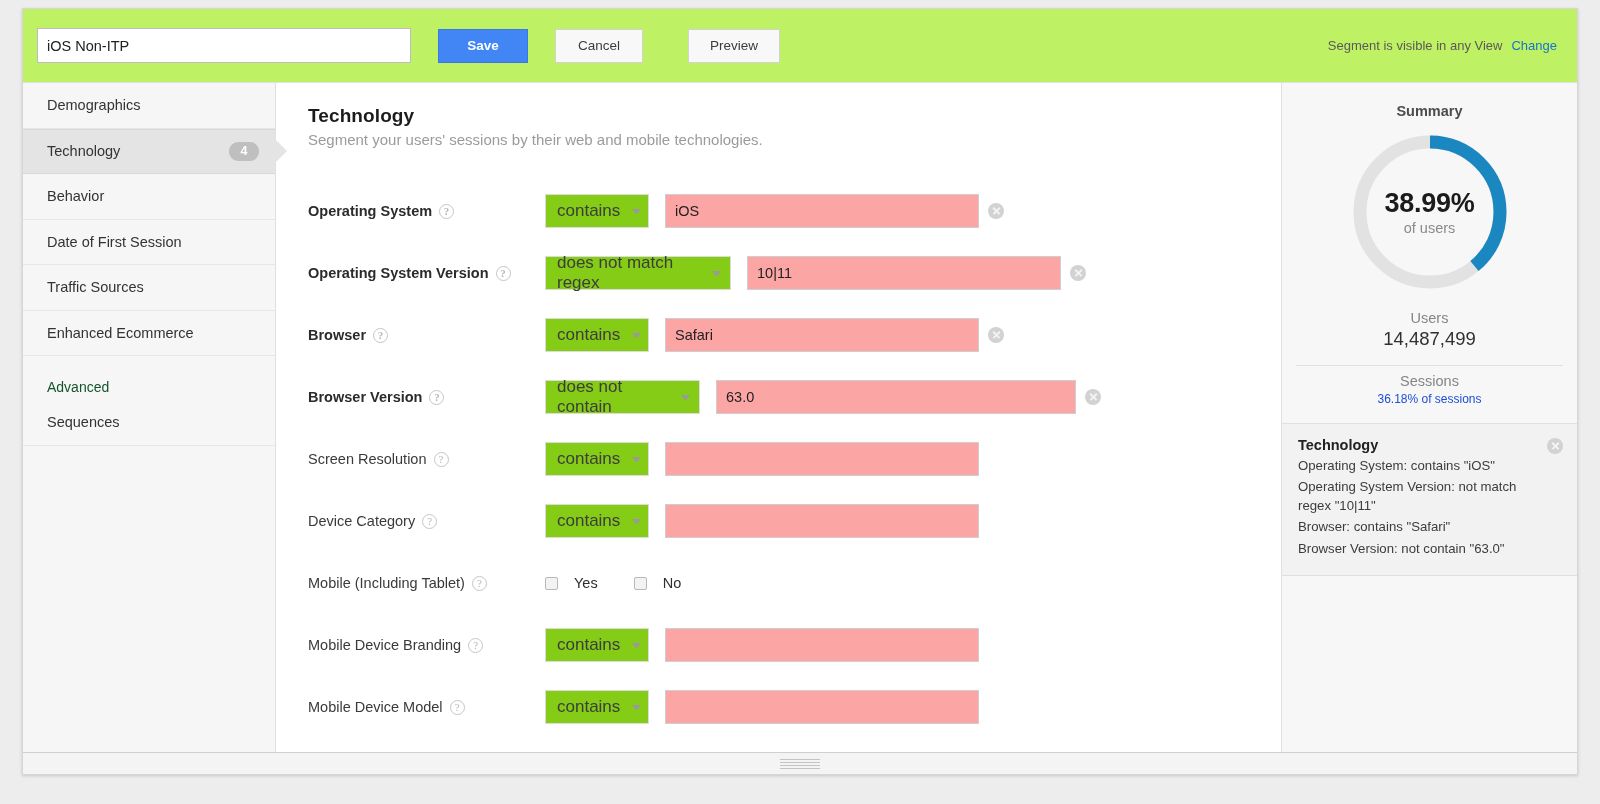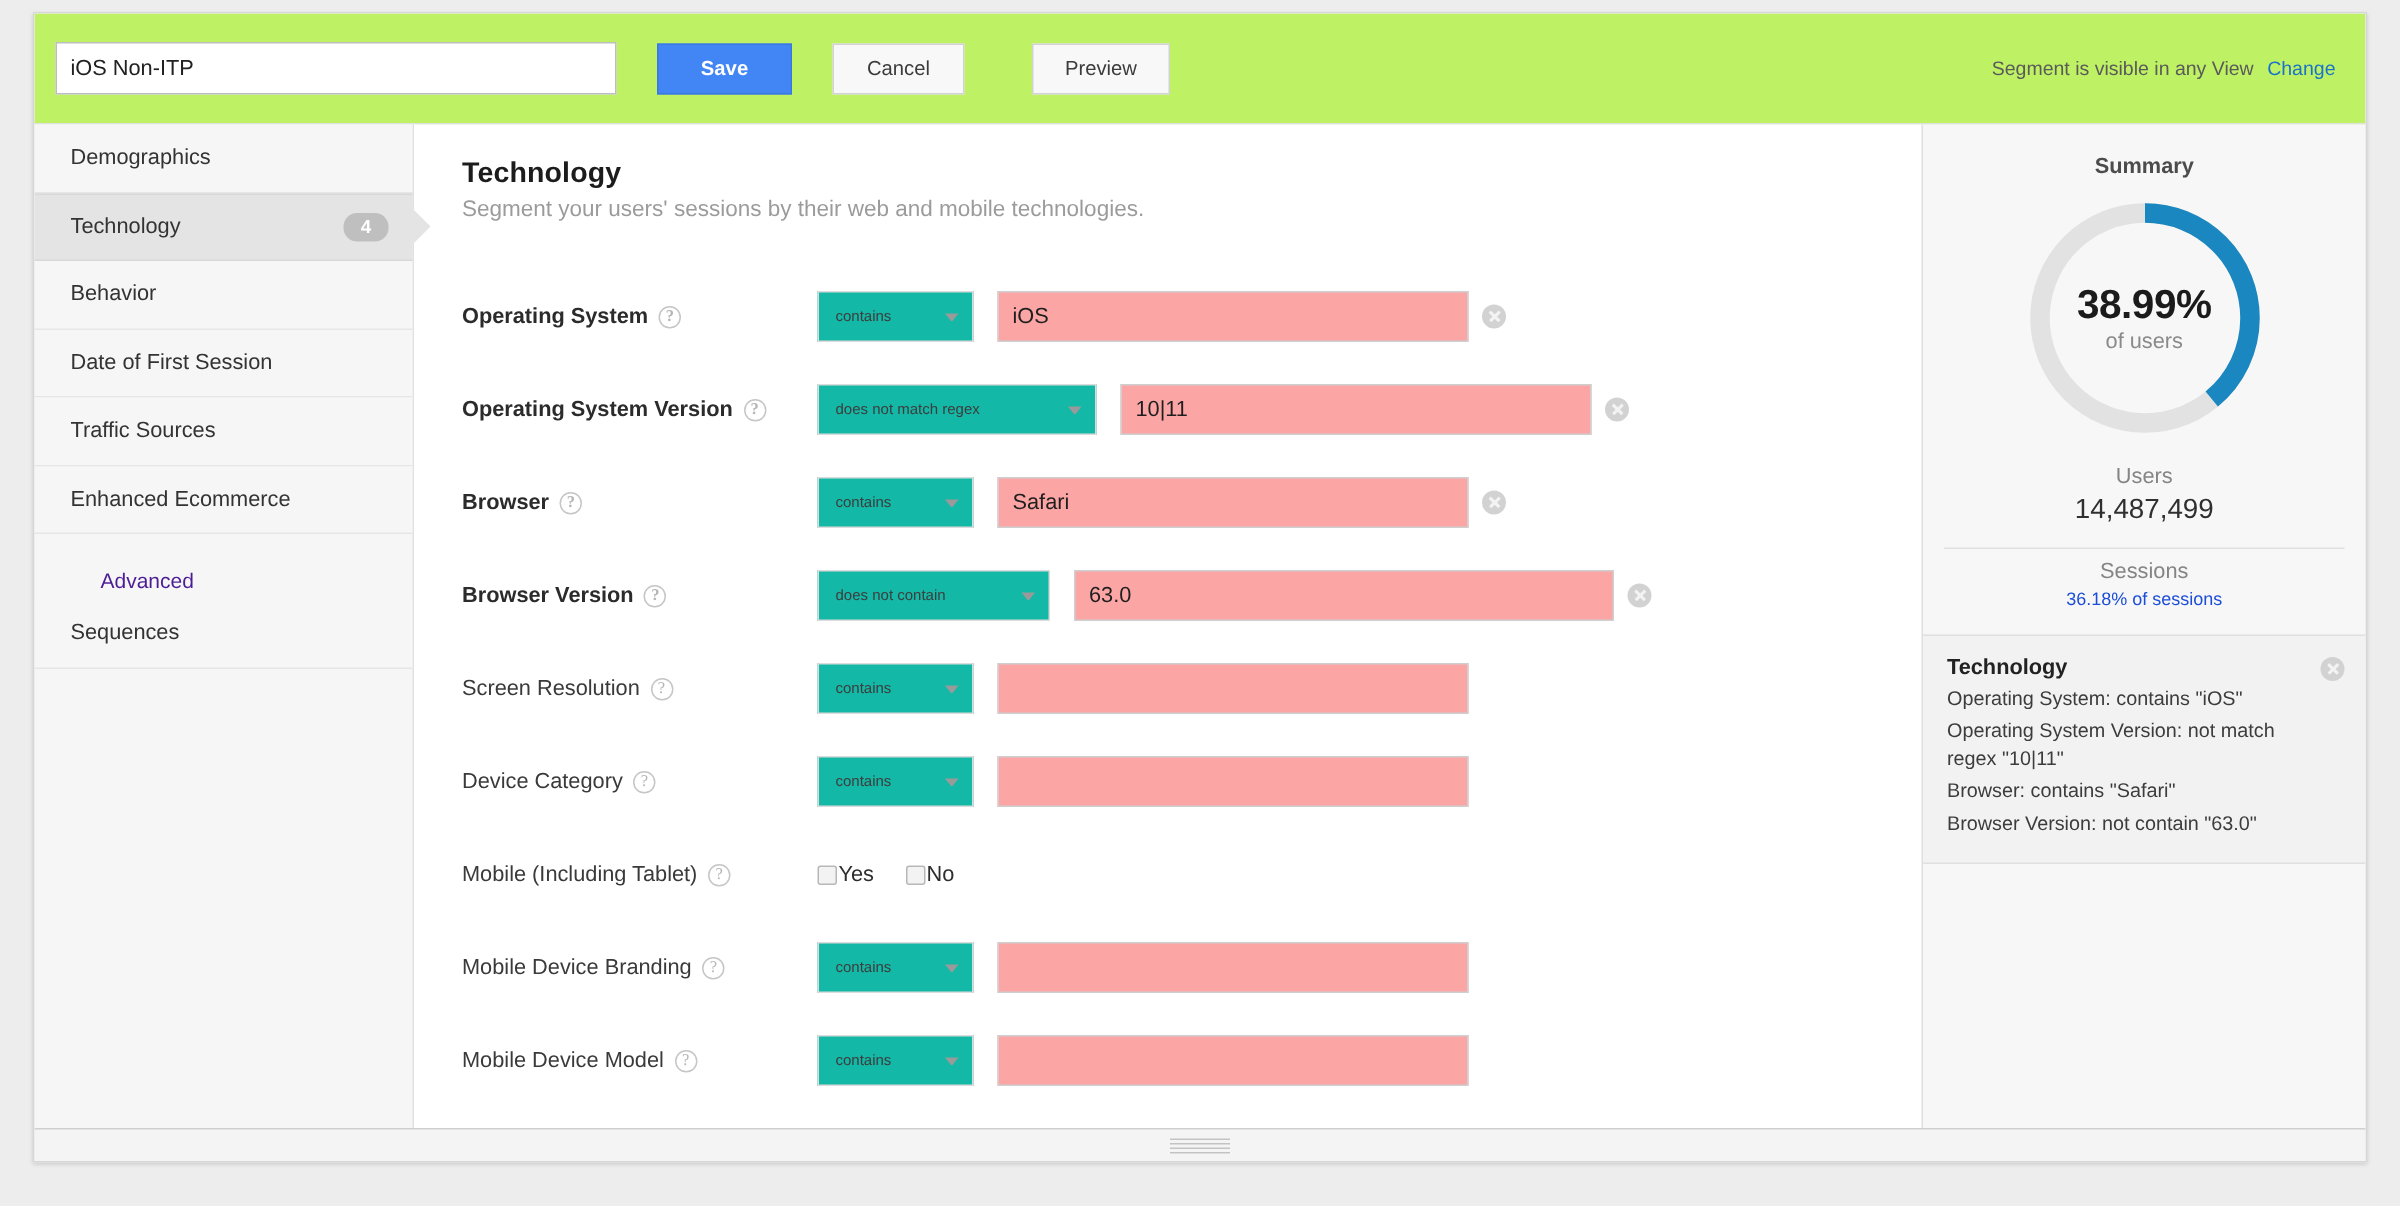--- a/index.html
+++ b/index.html
@@ -120,22 +120,21 @@
     height: 19px;
     line-height: 19px;
     text-align: center;
   }
   .side-group-label {
     height: 44px;
     display: flex;
     align-items: flex-end;
     padding: 0 0 5px 24px;
     font-size: 14px;
-    color: #4c1d95;
-    margin-left: 20px;
+    color: #14532d;
   }
 
   
   .main {
     flex: 1;
     padding: 22px 0 0 32px;
     min-width: 0;
     background: #fff;
     overflow: hidden;
   }
@@ -174,26 +173,26 @@
     color: #b5b5b5;
     font-size: 11px;
     line-height: 13px;
     text-align: center;
     flex: 0 0 15px;
     cursor: pointer;
     font-family: "Liberation Serif", serif;
   }
   .select {
     height: 34px;
-    background: #14b8a6;
+    background: #84cc16;
     border: 1px solid #dcdcdc;
     display: flex;
     align-items: center;
     padding: 0 9px 0 11px;
-    font-size: 10px;
+    font-size: 17px;
     color: #3d3d3d;
     cursor: pointer;
     flex: 0 0 auto;
     justify-content: space-between;
     gap: 12px;
   }
   .caret {
     width: 0; height: 0;
     border-left: 4.5px solid transparent;
     border-right: 4.5px solid transparent;
@@ -222,21 +221,21 @@
   }
   .clear::before, .clear::after {
     content: "";
     position: absolute;
     left: 3.5px; top: 7.4px;
     width: 9px; height: 1.6px;
     background: #f3f3f3;
   }
   .clear::before { transform: rotate(45deg); }
   .clear::after  { transform: rotate(-45deg); }
-  .cb-wrap { display: flex; align-items: center; gap: 1px; }
+  .cb-wrap { display: flex; align-items: center; gap: 16px; }
   .cb {
     width: 13px; height: 13px;
     border: 1px solid #b8b8b8;
     border-radius: 2px;
     background: #f3f3f3;
     cursor: pointer;
   }
   .cb-label { font-size: 14.5px; color: #2e2e2e; margin-right: 20px; }
 
   

